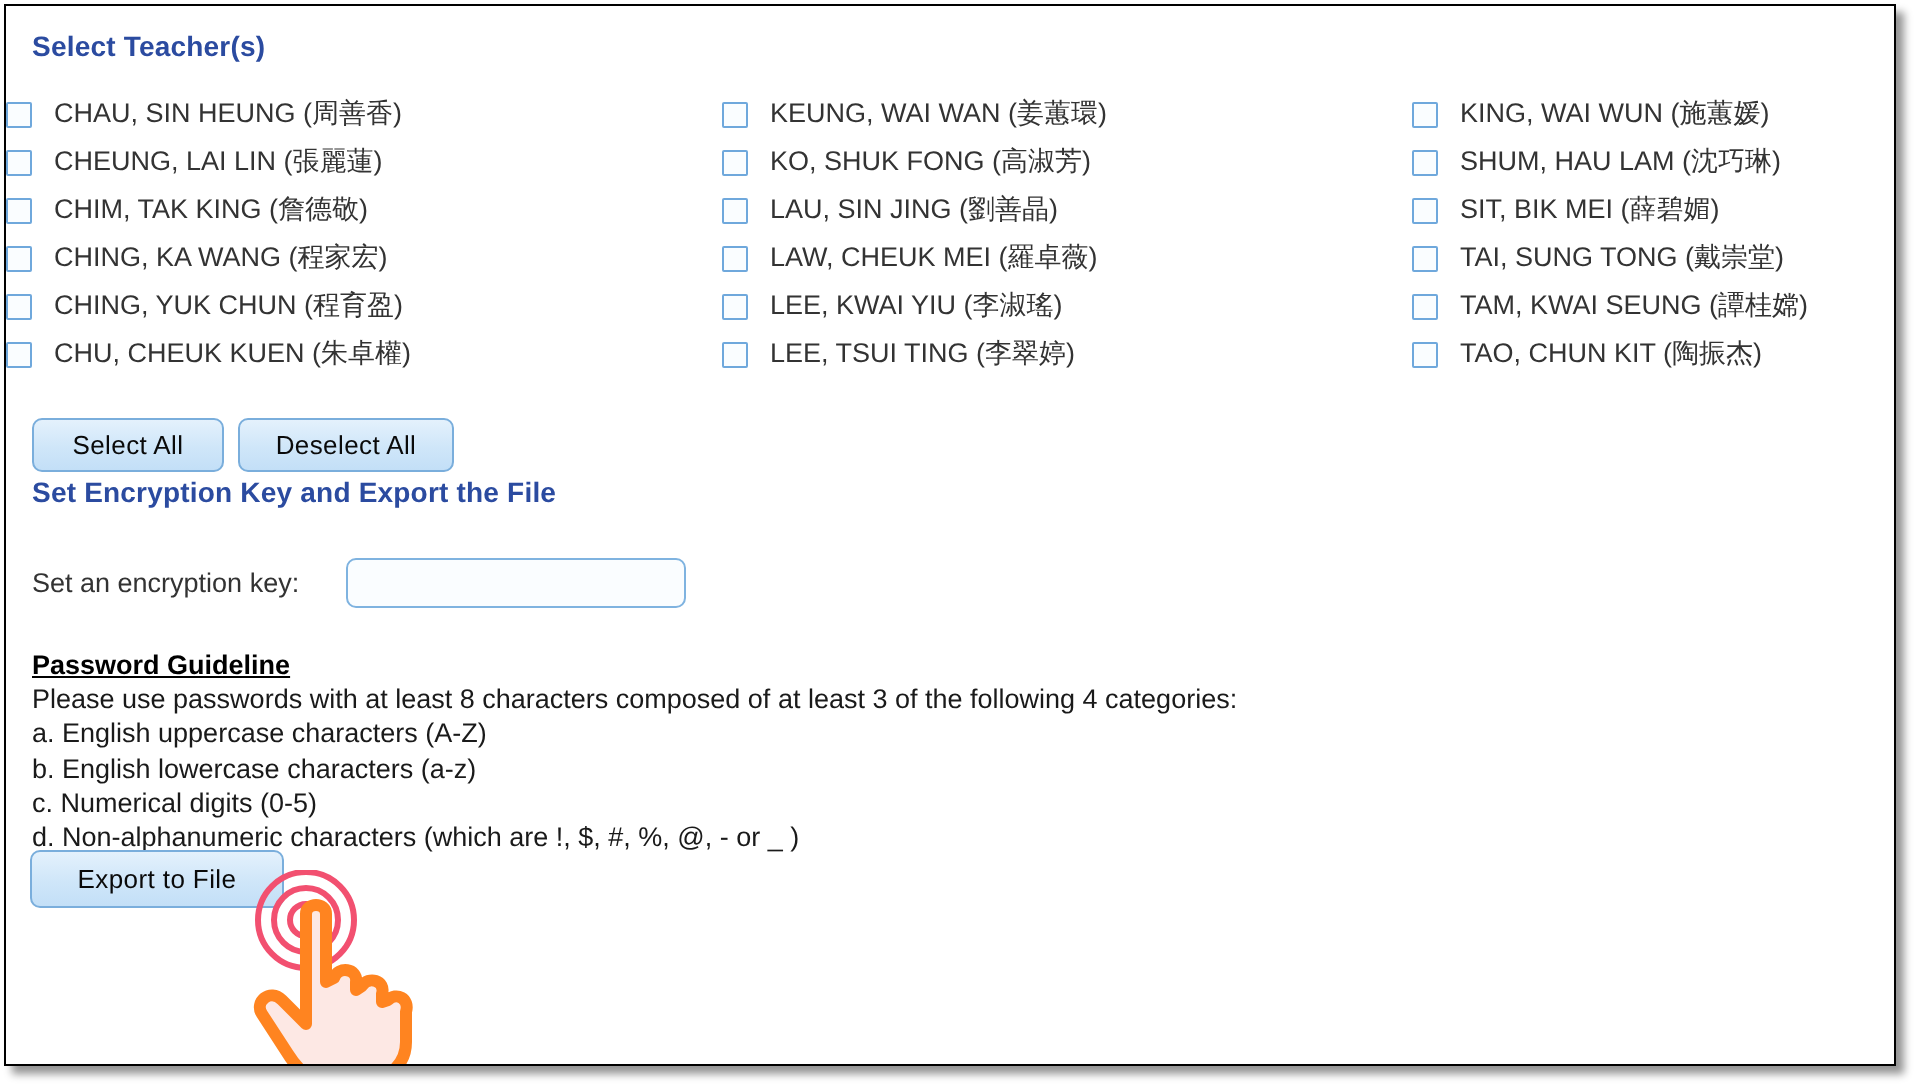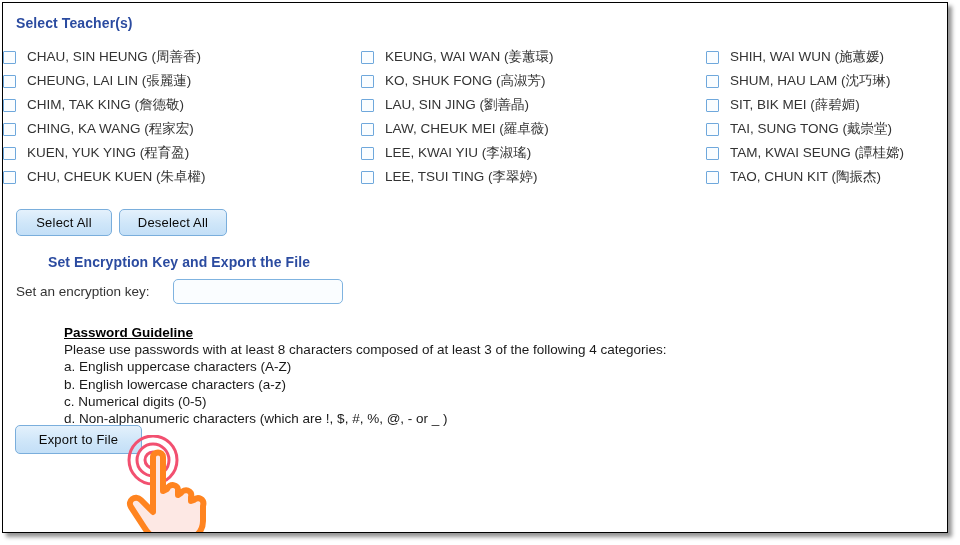--- a/index.html
+++ b/index.html
@@ -39,21 +39,21 @@
 
   .section-title {
     position: absolute;
     font-size: 14px;
     font-weight: bold;
     color: #2B4BA0;
     letter-spacing: 0.1px;
     white-space: nowrap;
   }
   #title-select-teachers { left: 13px; top: 12px; }
-  #title-encryption { left: 13px; top: 251px; margin-left: 32px; }
+  #title-encryption { left: 13px; top: 235px; }
 
   
   .teacher-col {
     position: absolute;
     top: 42px;
   }
   #col-0 { left: 0; }
   #col-1 { left: 358px; }
   #col-2 { left: 703px; }
 
@@ -128,21 +128,20 @@
   }
 
   
   #pw-block {
     position: absolute;
     left: 13px;
     top: 321px;
     font-size: 13.5px;
     color: #1a1a1a;
     line-height: 17.2px;
-    margin-left: 48px;
   }
   #pw-heading {
     font-weight: bold;
     text-decoration: underline;
     color: #000000;
     font-size: 13.5px;
   }
   .pw-line { white-space: nowrap; }
 
   
@@ -176,21 +175,21 @@
           <div class="teacher-row">
             <span class="cbx"></span>
             <span class="teacher-label">CHIM, TAK KING (詹德敬)</span>
           </div>
           <div class="teacher-row">
             <span class="cbx"></span>
             <span class="teacher-label">CHING, KA WANG (程家宏)</span>
           </div>
           <div class="teacher-row">
             <span class="cbx"></span>
-            <span class="teacher-label">KUEN, YUK YING (程育盈)</span>
+            <span class="teacher-label">CHING, YUK CHUN (程育盈)</span>
           </div>
           <div class="teacher-row">
             <span class="cbx"></span>
             <span class="teacher-label">CHU, CHEUK KUEN (朱卓權)</span>
           </div>
         </div>
       <div class="teacher-col" id="col-1">
           <div class="teacher-row">
             <span class="cbx"></span>
             <span class="teacher-label">KEUNG, WAI WAN (姜蕙環)</span>
@@ -212,21 +211,21 @@
             <span class="teacher-label">LEE, KWAI YIU (李淑瑤)</span>
           </div>
           <div class="teacher-row">
             <span class="cbx"></span>
             <span class="teacher-label">LEE, TSUI TING (李翠婷)</span>
           </div>
         </div>
       <div class="teacher-col" id="col-2">
           <div class="teacher-row">
             <span class="cbx"></span>
-            <span class="teacher-label">SHIH, WAI WUN (施蕙媛)</span>
+            <span class="teacher-label">KING, WAI WUN (施蕙媛)</span>
           </div>
           <div class="teacher-row">
             <span class="cbx"></span>
             <span class="teacher-label">SHUM, HAU LAM (沈巧琳)</span>
           </div>
           <div class="teacher-row">
             <span class="cbx"></span>
             <span class="teacher-label">SIT, BIK MEI (薛碧媚)</span>
           </div>
           <div class="teacher-row">

